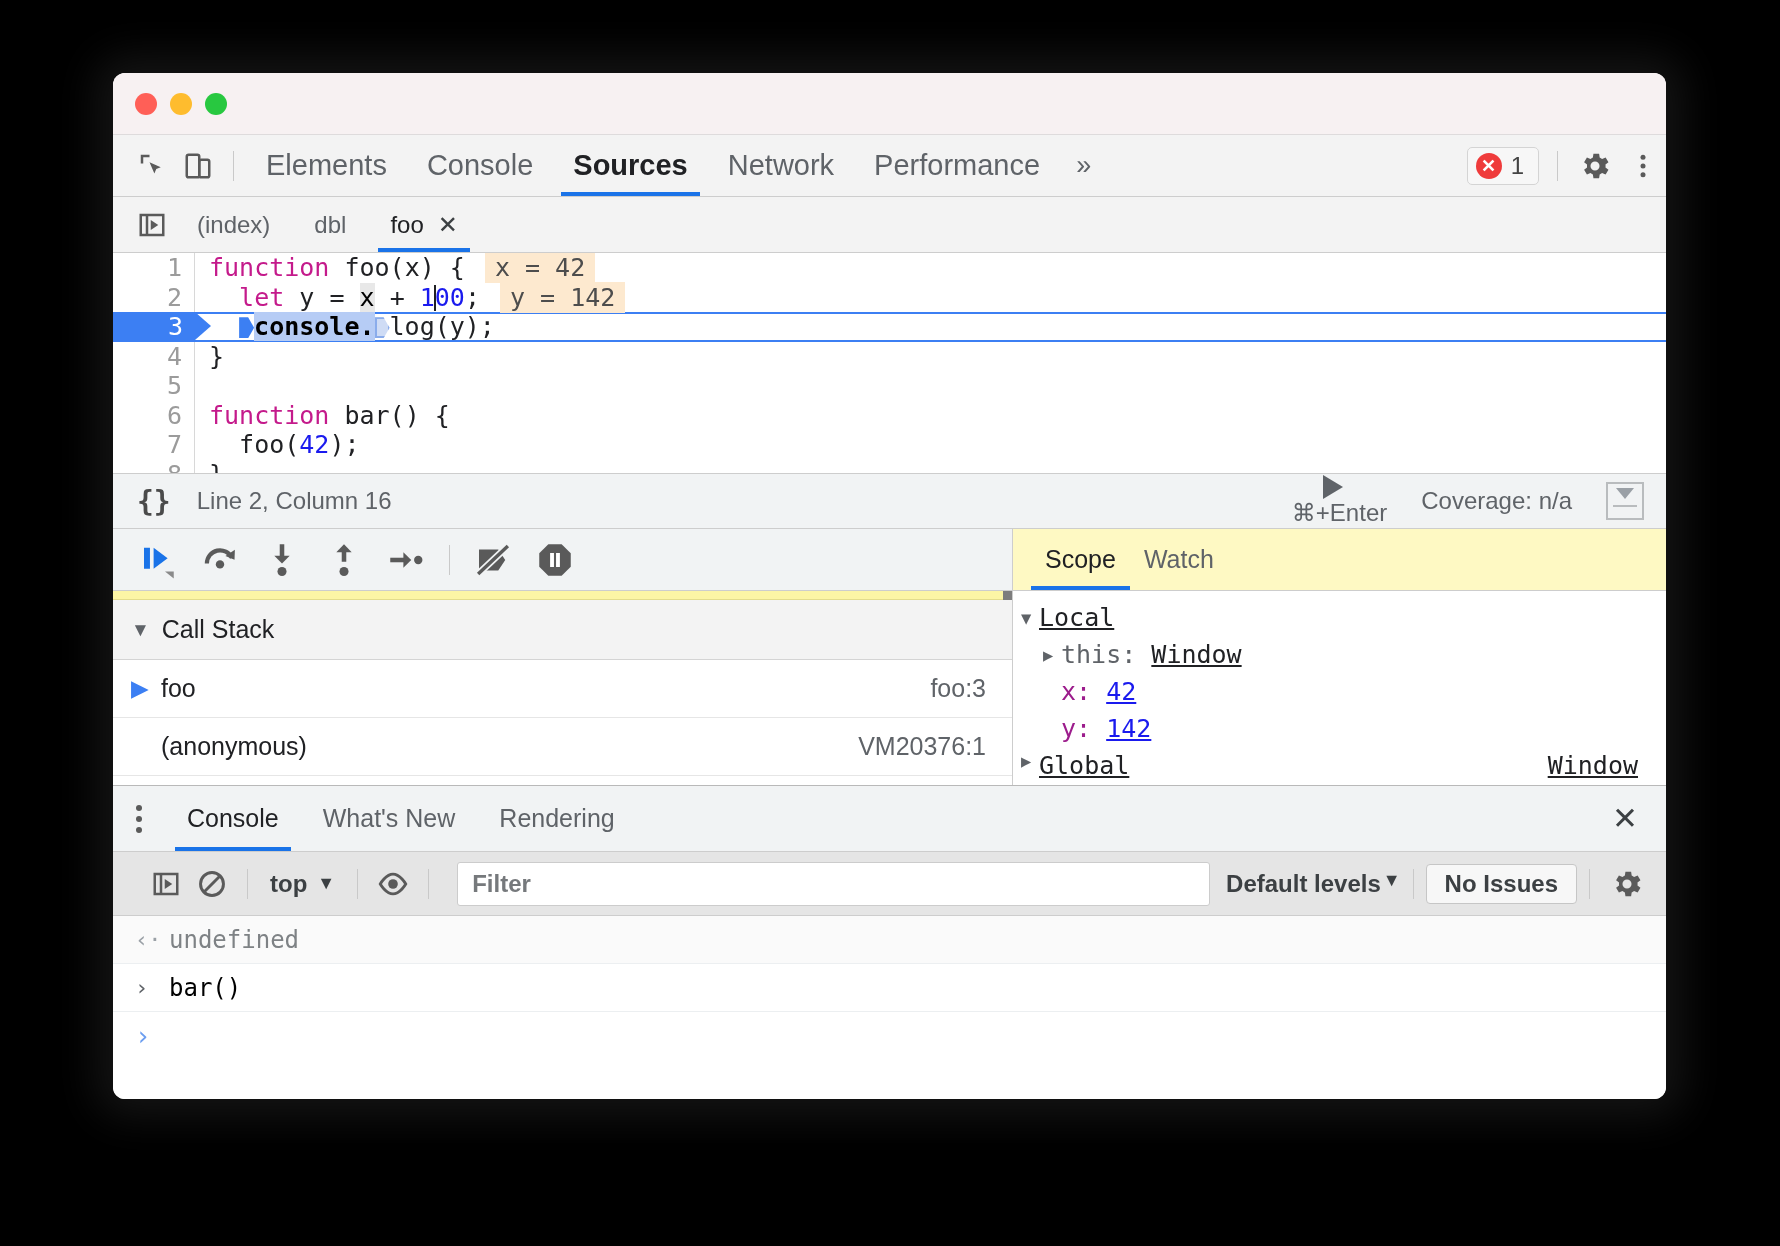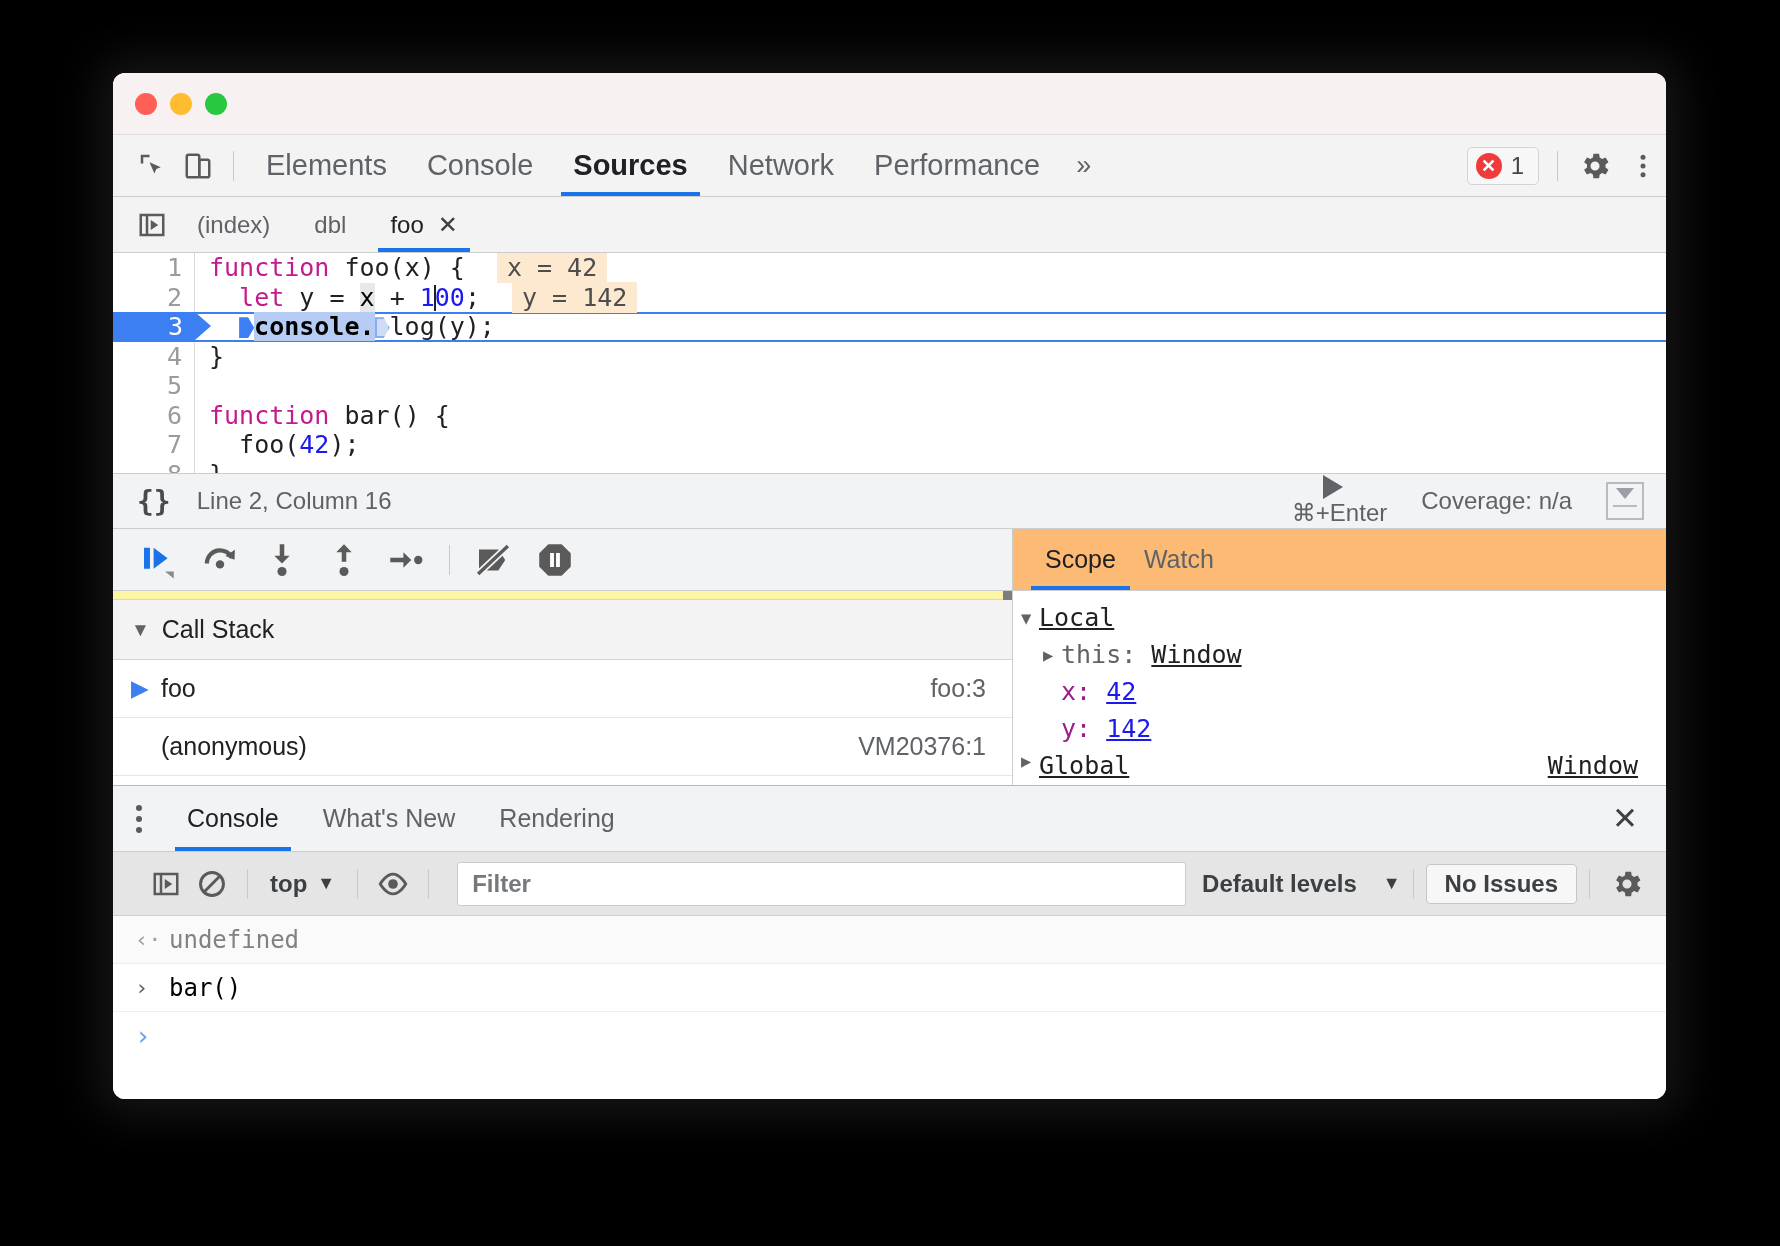--- a/index.html
+++ b/index.html
@@ -182,21 +182,21 @@
   }
   .bpmark.hollow {
     background: #cfdcf5;
     border: 2px solid #8aaceb;
     box-sizing: border-box;
   }
   .inlineval {
     background: #fde9cf;
     color: #4d4d4d;
     padding: 1px 10px;
-    margin-left: 32px;
+    margin-left: 20px;
   }
   .caret {
     display: inline-block; width: 2px; height: 26px;
     background: #202124; vertical-align: -5px; margin: 0 -1px;
   }
 
   
   .statusbar {
     height: 56px;
     background: #f1f3f4;
@@ -271,21 +271,21 @@
     padding: 0 26px 0 18px;
   }
   .stackrow .arrow {
     width: 30px; color: #3c7ff3; font-size: 23px;
   }
   .stackrow .name { flex: 1; }
   .stackrow .loc { color: #5f6368; }
 
   .dbg-right { flex: 1; display: flex; flex-direction: column; background: #fff; }
   .scope-tabs {
-    height: 62px; background: #fdba74;
+    height: 62px; background: #fef9c3;
     border-bottom: 1px solid #cdcdcd;
     display: flex; align-items: center; padding-left: 18px;
   }
   .stab {
     font-size: 25px; color: #5f6368;
     padding: 0 14px; height: 100%;
     display: flex; align-items: center; position: relative;
   }
   .stab.active { color: #202124; }
   .stab.active::after {
@@ -332,21 +332,21 @@
   }
   .ctxsel { font-size: 24px; color: #3c4043; display: flex; align-items: center; gap: 10px;
             padding: 0 10px; }
   .filterbox {
     flex: 1; height: 44px;
     background: #fff; border: 1px solid #ccc; border-radius: 3px;
     display: flex; align-items: center; padding: 0 14px;
     margin: 0 16px;
     font-size: 24px; color: #76797c;
   }
-  .levelsel { font-size: 24px; color: #3c4043; display: flex; align-items: center; gap: 26px; }
+  .levelsel { font-size: 24px; color: #3c4043; display: flex; align-items: flex-start; gap: 2px; }
   .issuesbtn {
     border: 1px solid #c6c6c6; border-radius: 4px;
     padding: 5px 18px; font-size: 24px; color: #3c4043;
     background: #f7f7f7;
   }
   .console-body { flex: 1; background: #fff; overflow: hidden;
                   font-family: "DejaVu Sans Mono", monospace; font-size: 24px; }
   .crow { display: flex; align-items: center; height: 48px;
           border-bottom: 1px solid #eceff1; padding-left: 22px; gap: 16px; }
   .crow.result { background: #fafafa; color: #7e8285; }

